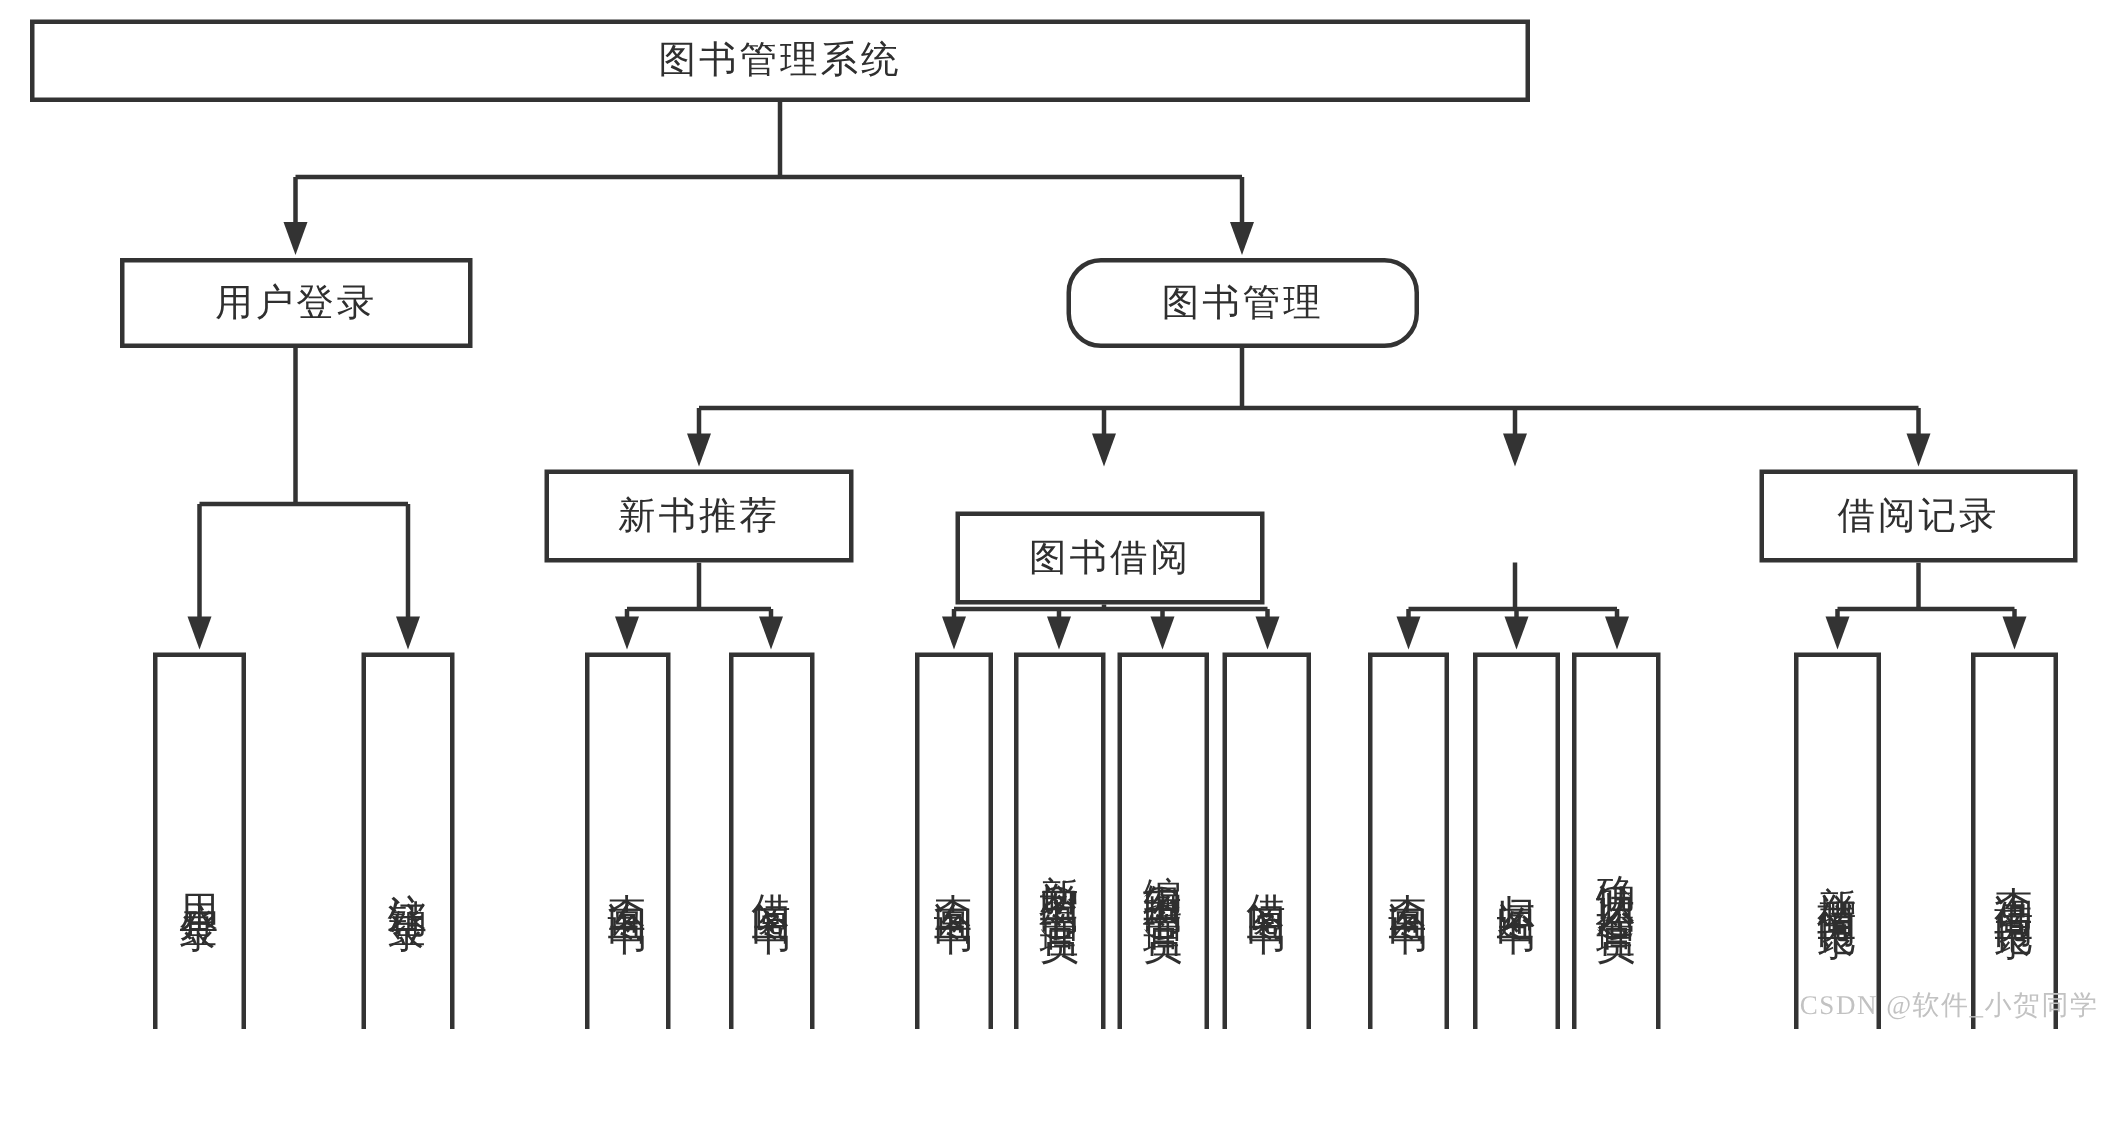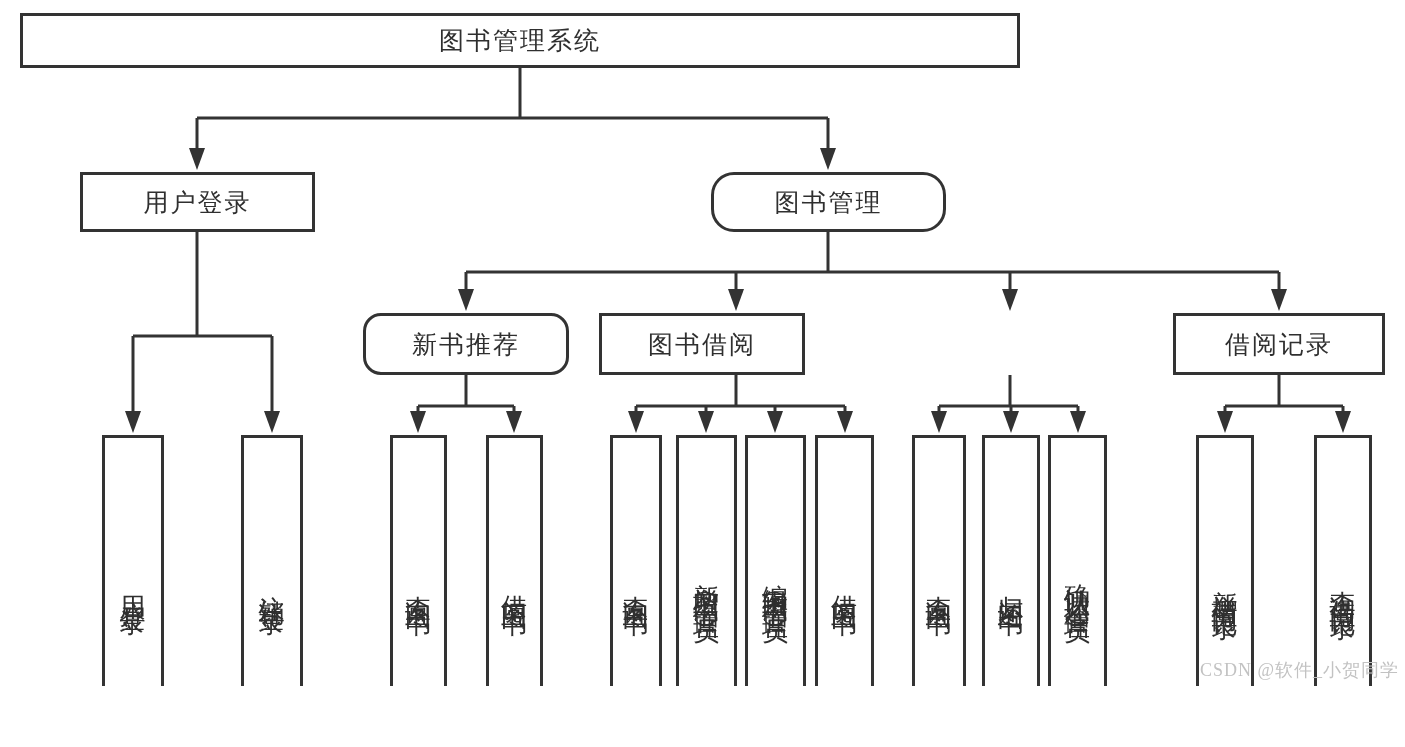--- a/index.html
+++ b/index.html
@@ -122,24 +122,24 @@
     <span>图书管理系统</span>
   </div>
 
   <div class="node hbox l2-box" style="left:80px;">
     <span>用户登录</span>
   </div>
   <div class="node hbox l2-box" style="left:711px;border-radius:23px;">
     <span>图书管理</span>
   </div>
 
-  <div class="node hbox l3-box" style="left:363px;width:206px;border-radius:18px;">
+  <div class="node hbox l3-box" style="left:363px;width:206px;">
     <span>新书推荐</span>
   </div>
-  <div class="node hbox l3-box" style="left:599px;width:206px;">
+  <div class="node hbox l3-box" style="left:637px;width:206px;margin-top:28px;">
     <span>图书借阅</span>
   </div>
   <div class="node hbox l3-box" style="left:1173px;width:212px;">
     <span>借阅记录</span>
   </div>
 
   <div class="node leaf" style="left:102px;width:62px;">
     <span>用户登录</span>
   </div>
   <div class="node leaf" style="left:241px;width:62px;">

